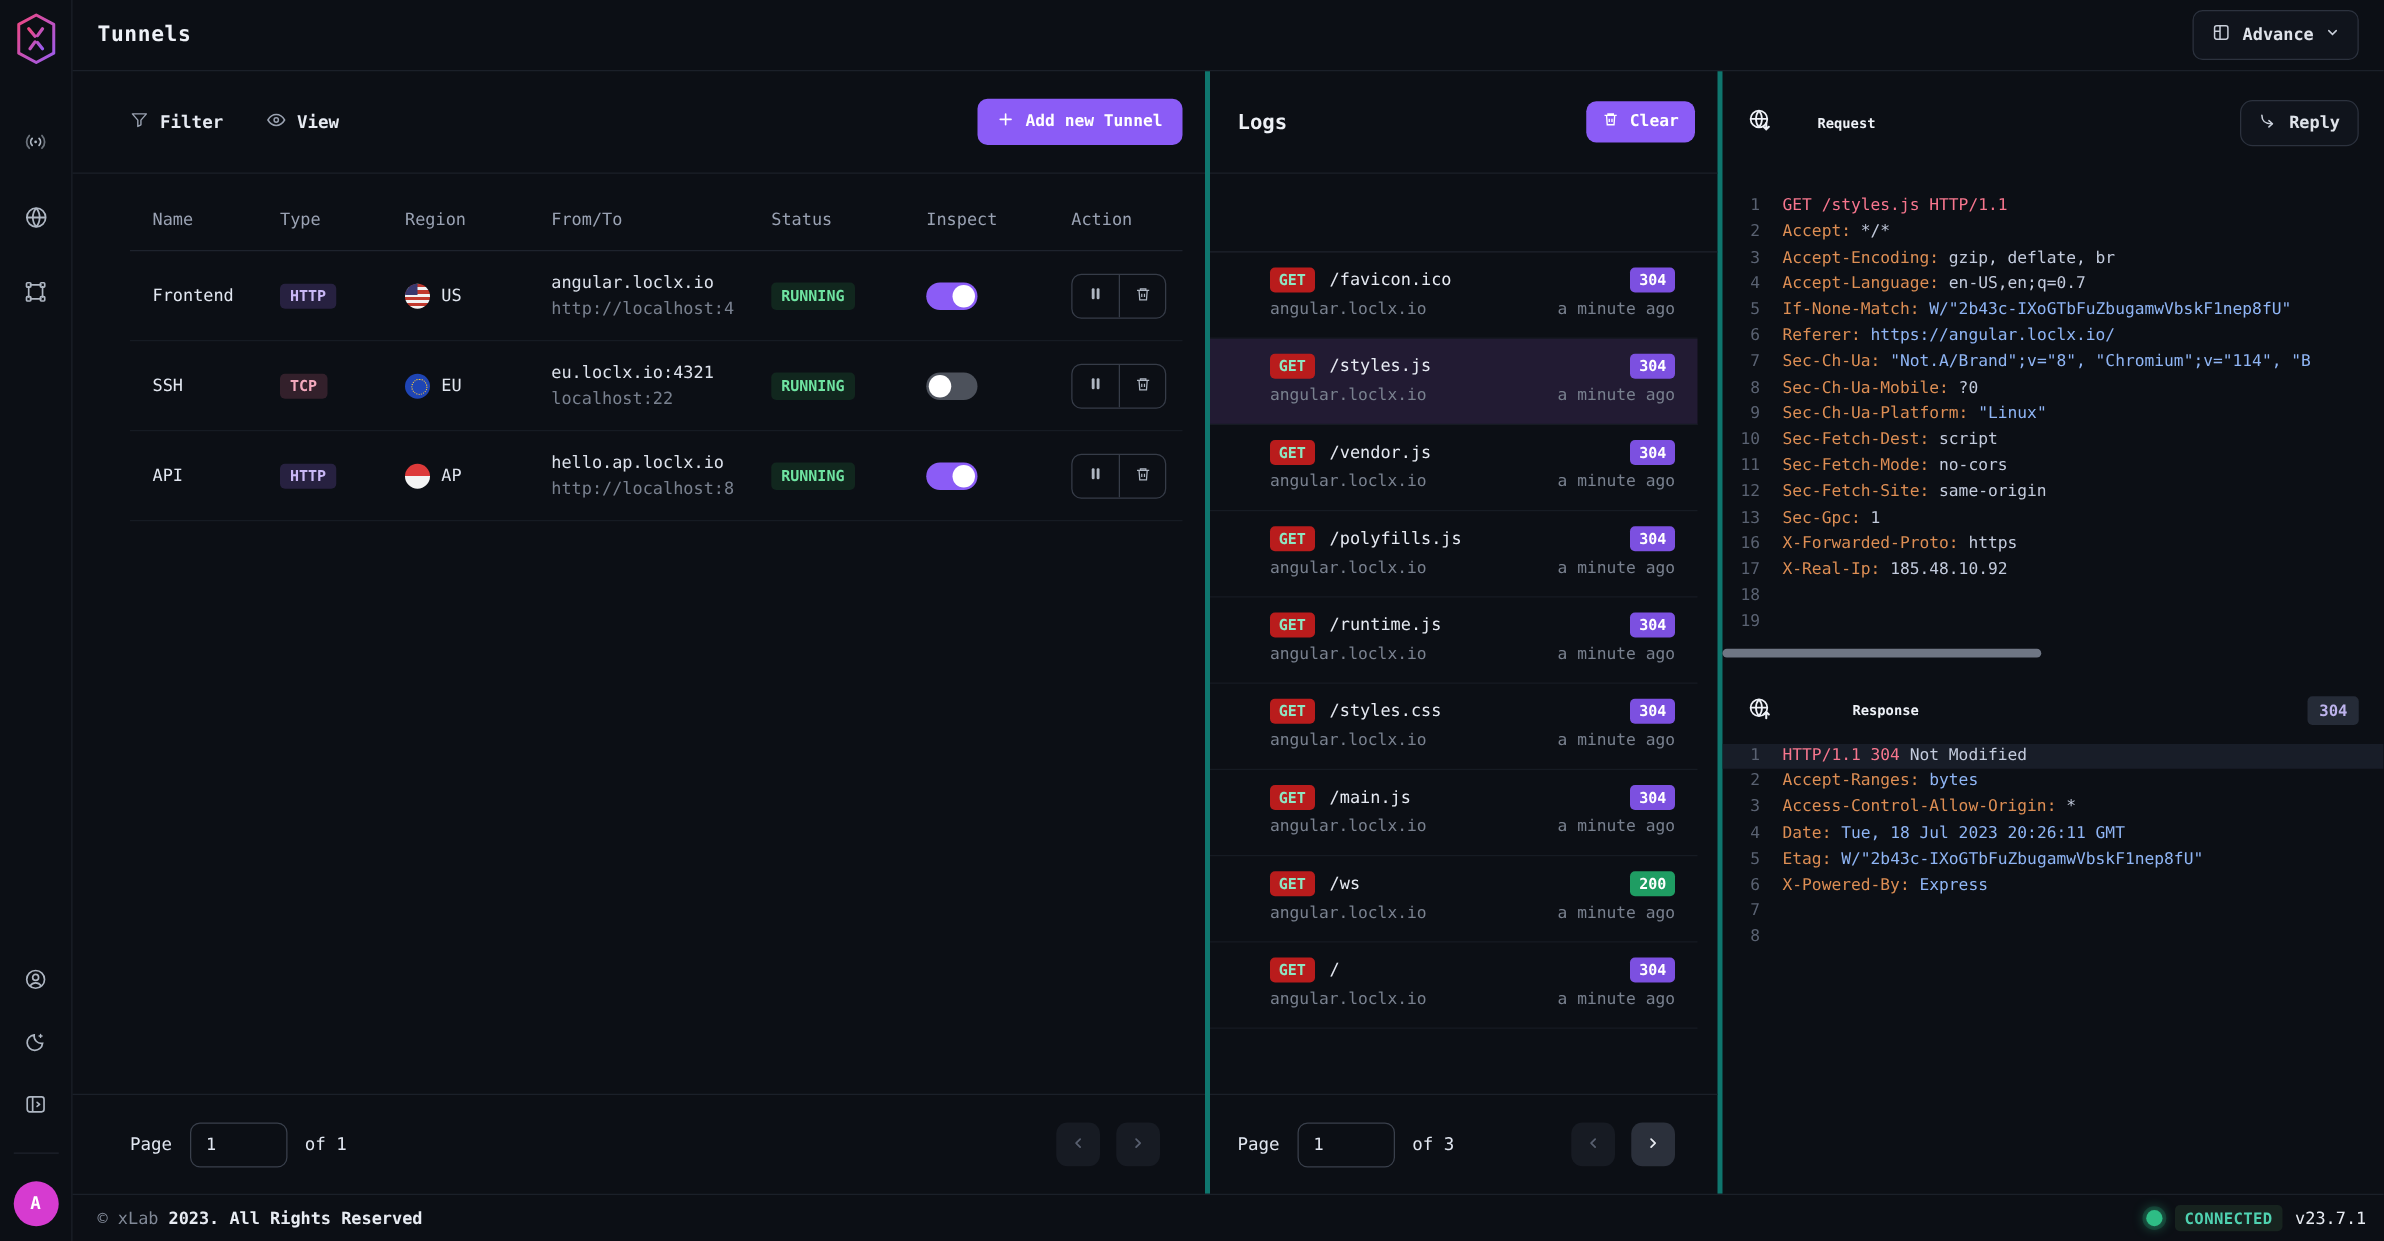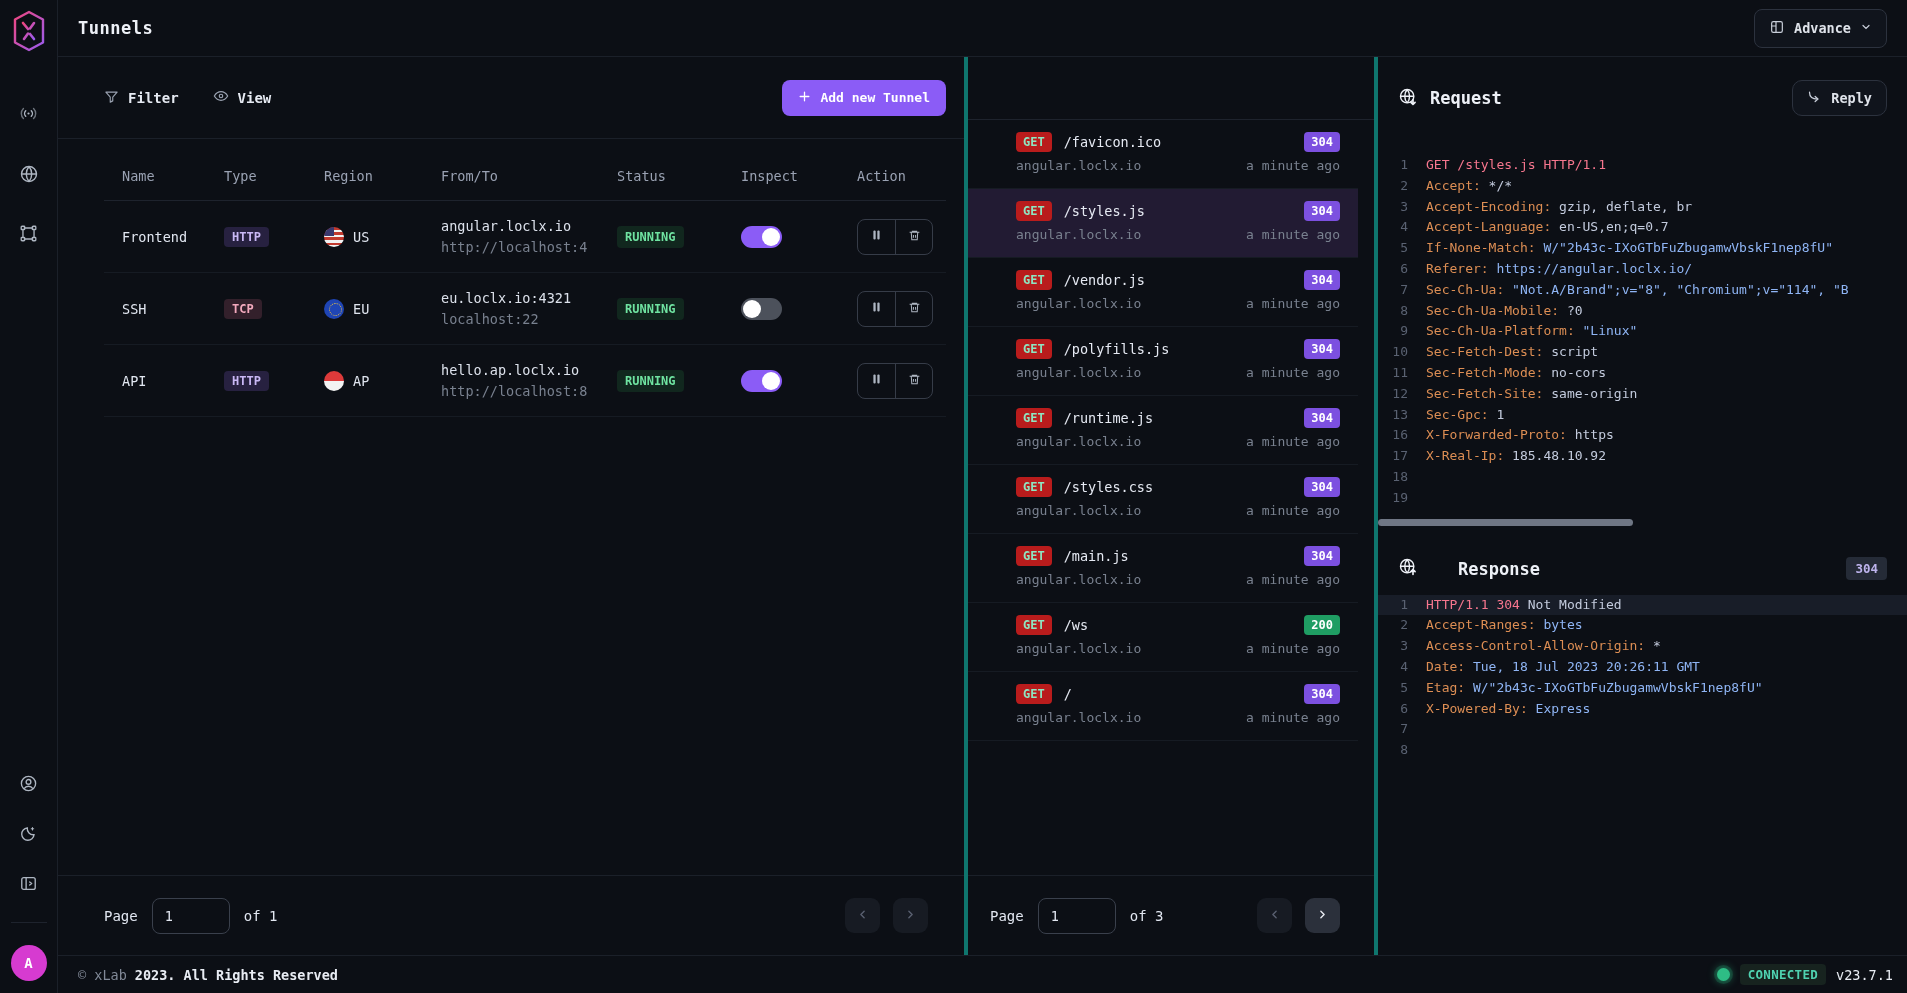--- a/index.html
+++ b/index.html
@@ -131,21 +131,21 @@
   .logpath { color:#e6eaf3; font-size:13.5px; }
   .scbadge { margin-left:auto; font-size:12px; font-weight:bold; padding:3px 7px; border-radius:4px; color:#fff; }
   .sc-304 { background:#7c50e0; }
   .sc-200 { background:#1f9d63; }
   .logline2 { display:flex; justify-content:space-between; margin-top:6px; color:#79818f; font-size:13px; }
   .logs .pagination { padding:0 34px 0 22px; }
 
   
   .inspector { flex:1; }
   .insp-header { height:82px; display:flex; align-items:center; gap:12px; padding:0 20px; flex-shrink:0; }
-  .insp-header h2 { font-size:17px; font-weight:bold; color:#eef1f7; }
+  .insp-header h2 { font-size:11px; font-weight:bold; color:#eef1f7;margin-left:24px; }
   .insp-header .btn.ghost { margin-left:auto; border-radius:10px; }
   .insp-header.rsp { height:52px; margin-top:16px;gap:40px; }
   .rspbadge { margin-left:auto; background:#252b37; color:#bdb3ec; font-size:12.5px; font-weight:bold; padding:4px 9px; border-radius:4px; }
   .codeblock { font-size:13px; line-height:20.8px; white-space:nowrap; overflow:hidden; }
   .codeblock.req { padding-top:16px; }
   .code-line { display:flex; }
   .code-line.hl { background:#181d28; }
   .ln { width:30px; text-align:right; color:#5a6272; flex-shrink:0; padding-left:6px; }
   .ct { padding-left:18px; }
   .c-red { color:#f7768e; }
@@ -420,20 +420,31 @@
             <button class="pg disabled">
               <span><svg width="13" height="13" viewBox="0 0 24 24" fill="none" stroke-width="2.6" stroke-linecap="round" stroke-linejoin="round">
                     <path d="M9 6l6 6-6 6"></path>
                   </svg></span>
             </button>
           </div>
         </div>
       </section>
 
       <section class="panel logs">
+        <div class="lheader">
+          <h2>Logs</h2>
+          <button class="btn primary small">
+            <span>
+              <svg width="13" height="13" viewBox="0 0 24 24" fill="none" stroke="#fff" stroke-width="2">
+                  <path d="M3 6h18M8 6V4h8v2M6 6l1 14h10l1-14M10 11v5M14 11v5"></path>
+                </svg>
+            </span>
+            <span>Clear</span>
+          </button>
+        </div>
         <div class="logspacer"></div>
         <div class="loglist" id="log-list">
             <div class="logitem">
               <div class="logline1">
                 <span class="mbadge">GET</span>
                 <span class="logpath">/favicon.ico</span>
                 <span class="scbadge sc-304">304</span>
               </div>
               <div class="logline2">
                 <span>angular.loclx.io</span>

